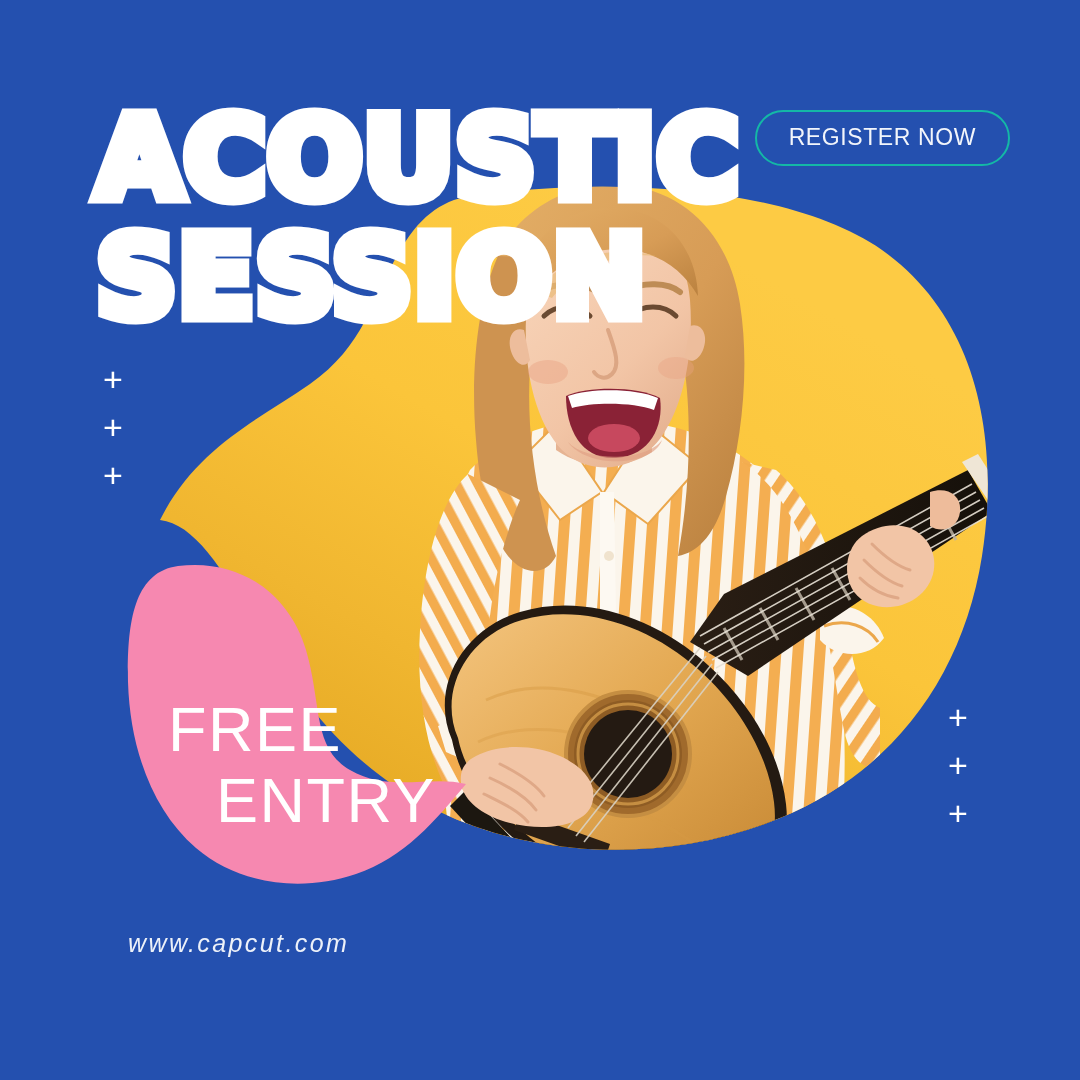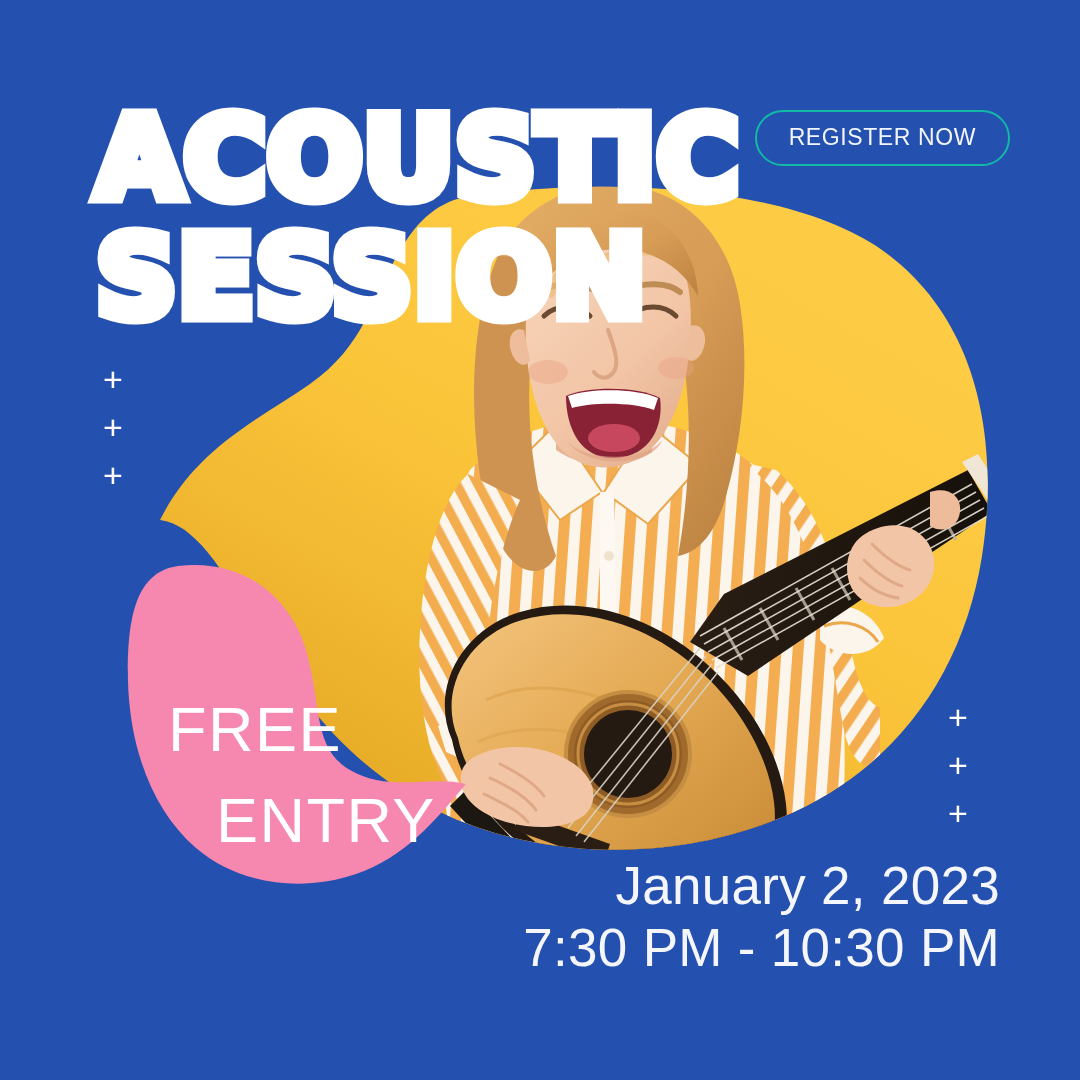--- a/index.html
+++ b/index.html
@@ -79,21 +79,21 @@
     top: 694px;
     z-index: 8;
     color: #FFFFFF;
     font-size: 63px;
     line-height: 1.12;
     letter-spacing: 1.5px;
     font-family: "Liberation Sans", sans-serif;
     font-weight: 400;
     text-align: left;
   }
-  .free-entry .l2 { display: block; padding-left: 48px; margin-top: 20px; }
+  .free-entry .l2 { display: block; padding-left: 48px; }
 
   
   .datetime {
     position: absolute;
     right: 80px;
     bottom: 100px;
     z-index: 8;
     color: #F4F6FB;
     text-align: right;
     font-family: "Liberation Sans", sans-serif;
@@ -439,25 +439,22 @@
     <span class="title-line l2">SESSION</span>
   </div>
 
   <button class="register-btn">REGISTER NOW</button>
 
   <div class="free-entry">
     <span class="l1">FREE</span>
     <span class="l2">ENTRY</span>
   </div>
 
-  <div class="datetime">
-    <div class="date">January 2, 2023</div>
-    <div class="time">7:30 PM - 10:30 PM</div>
-  </div>
-
+
+  <div class="website">www.capcut.com</div>
 
   <div id="plus-host">
       <span class="plus" style="left: 103px; top: 362px;">+</span>
       <span class="plus" style="left: 103px; top: 410px;">+</span>
       <span class="plus" style="left: 103px; top: 458px;">+</span>
       <span class="plus" style="left: 948px; top: 700px;">+</span>
       <span class="plus" style="left: 948px; top: 748px;">+</span>
       <span class="plus" style="left: 948px; top: 796px;">+</span>
     </div>
 

